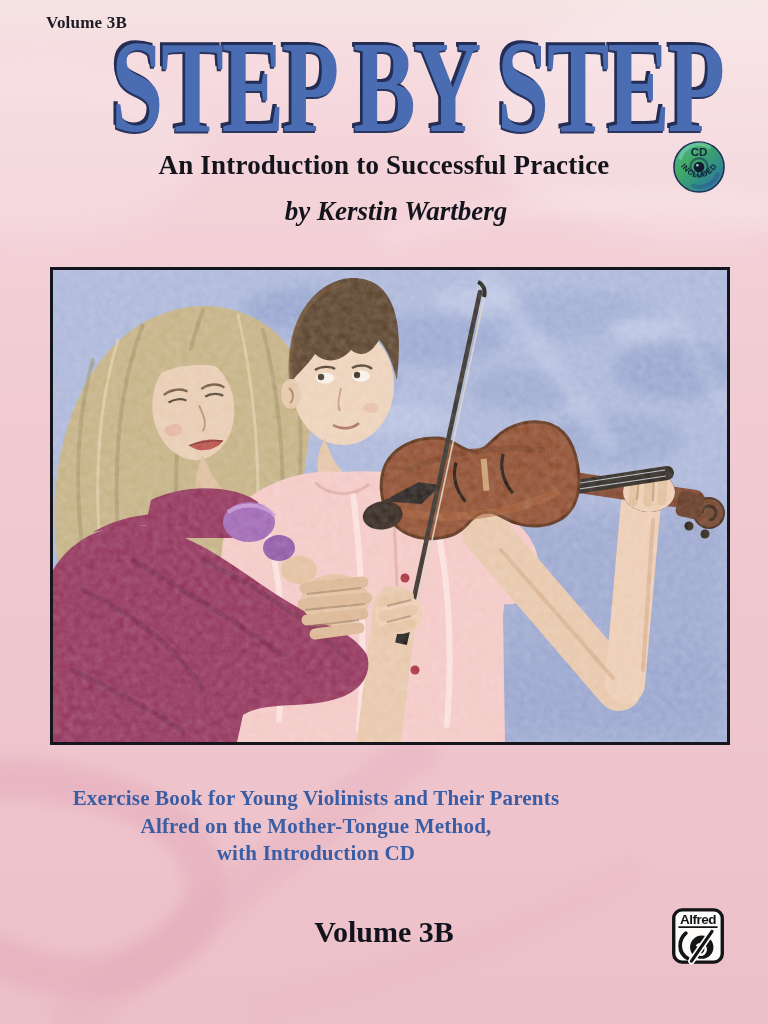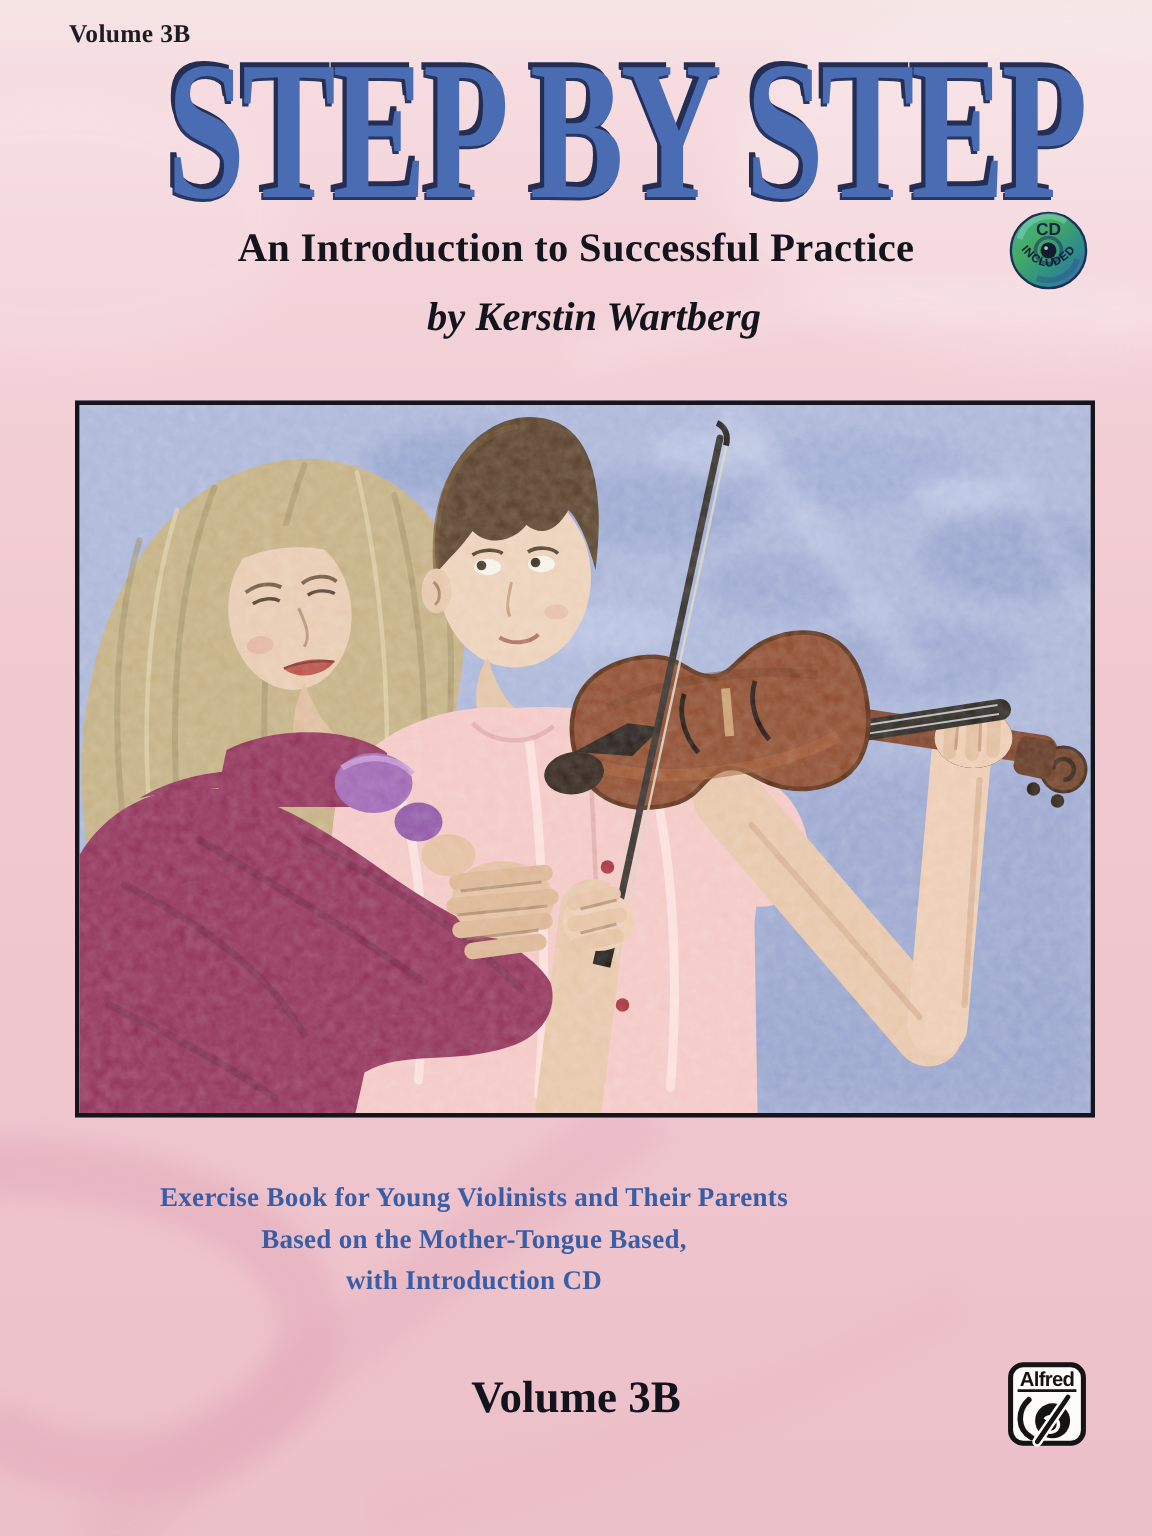--- a/index.html
+++ b/index.html
@@ -31,21 +31,21 @@
     font-size:27px; font-weight:bold; font-style:italic; color:#14141d;padding-left:12px;
   }
   .cd-badge { position:absolute; left:672px; top:140px; width:54px; height:54px; }
   .photo-frame {
     position:absolute; left:50px; top:267px; width:674px; height:472px;
     border:3px solid #15151e; background:#a8b3d7;
   }
   .photo-frame svg { display:block; }
   .description {
     position:absolute; top:785px; left:0; width:632px; text-align:center;
-    font-size:18px; font-weight:bold; color:#3a5ea6; line-height:27.5px;
+    font-size:21px; font-weight:bold; color:#3a5ea6; line-height:27.5px;
     letter-spacing:.2px;
   }
   .volume-bottom {
     position:absolute; top:915px; left:0; width:768px; text-align:center;
     font-size:30px; font-weight:bold; color:#13131d;
   }
   .alfred-logo { position:absolute; left:670px; top:906px; width:56px; height:60px; }
 </style>
 </head>
 <body>
@@ -286,21 +286,21 @@
         </g>
         <ellipse cx="246" cy="300" rx="18" ry="14" fill="#e2bd9c"></ellipse>
       </g>
 
       <rect width="674" height="472" filter="url(#wtex)" opacity="0.30"></rect>
     </svg>
   </div>
 
   <div class="description">
     <div>Exercise Book for Young Violinists and Their Parents</div>
-    <div>Based on the Mother-Tongue Based,</div>
+    <div>Alfred on the Mother-Tongue Method,</div>
     <div>with Introduction CD</div>
   </div>
 
   <div class="volume-bottom">Volume 3B</div>
 
   <svg class="alfred-logo" viewBox="0 0 60 64">
     <rect x="3" y="3" width="54" height="58" rx="10" fill="#fdfcfb" stroke="#8a8a8a" stroke-width="1"></rect>
     <rect x="4" y="4" width="52" height="56" rx="9" fill="#fdfcfb" stroke="#141414" stroke-width="3.6"></rect>
     <text x="30" y="19.5" text-anchor="middle" font-family="Liberation Sans, sans-serif" font-size="14.5" font-weight="bold" fill="#141414" letter-spacing="-0.5">Alfred</text>
     <path d="M 9 22.5 L 51 22.5" stroke="#141414" stroke-width="2"></path>

